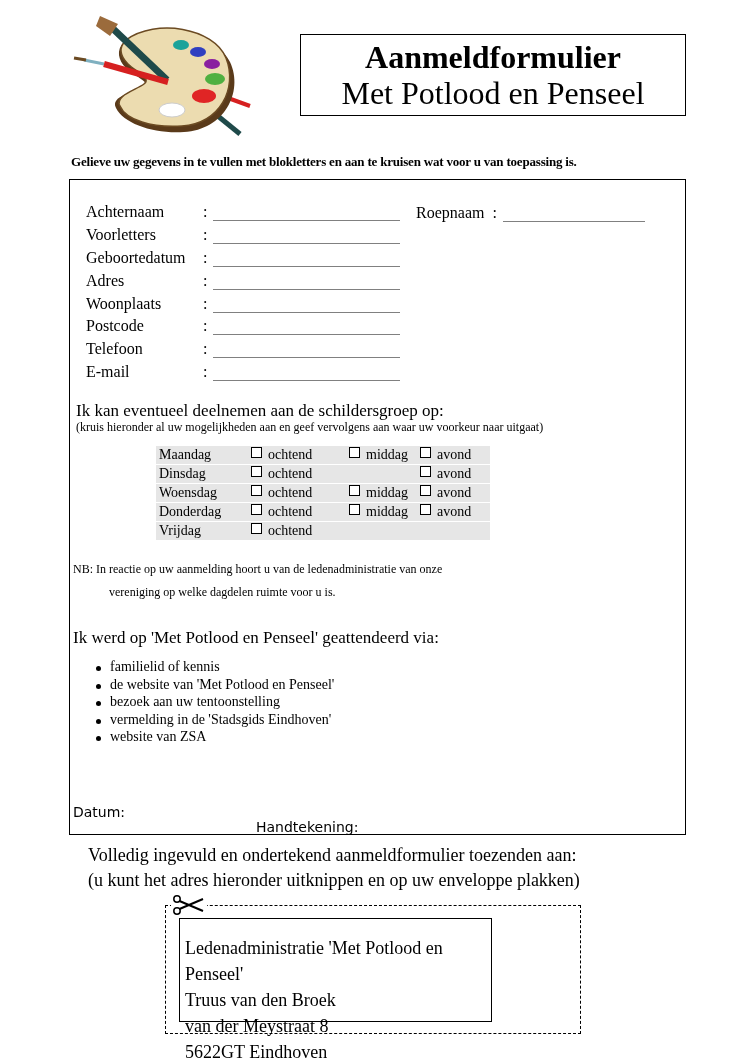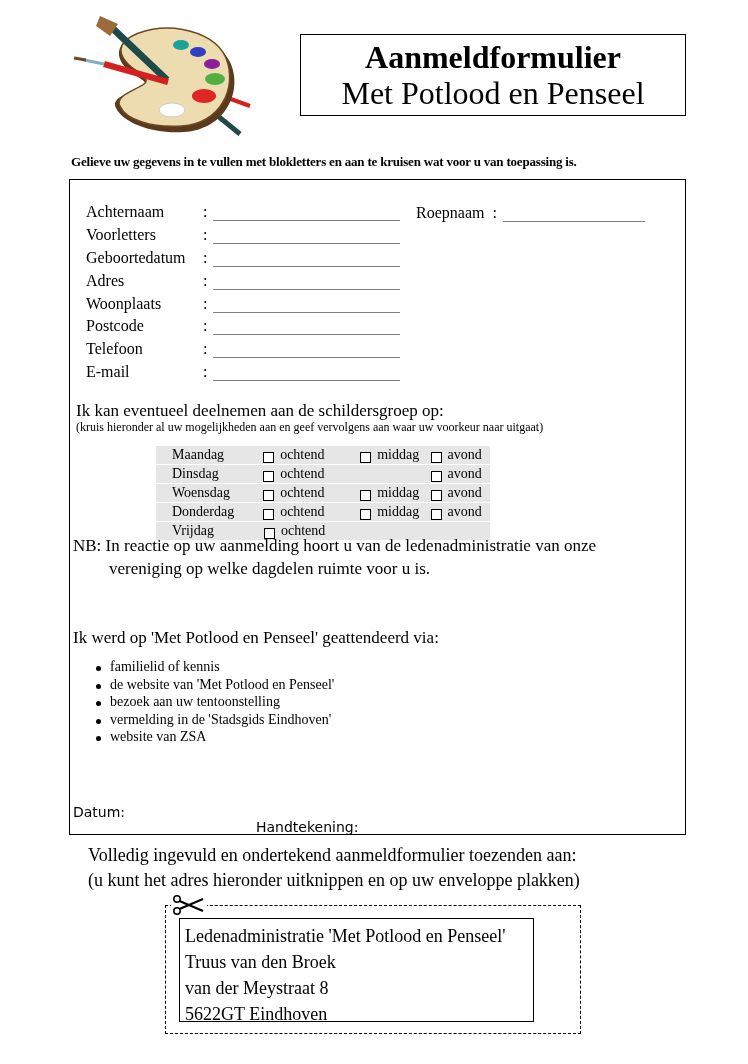--- a/index.html
+++ b/index.html
@@ -15,38 +15,38 @@
   .field .lbl { width: 117px; }
   .field .colon { width: 10px; }
   .field .line { width: 187px; border-bottom: 1px solid #808080; height: 18px; }
   .roep { position: absolute; left: 416px; top: 200px; font-size: 16px; display: flex; align-items: flex-end; height: 22px; }
   .roep .colon { margin: 0 6px 0 8px; }
   .roep .line { width: 142px; border-bottom: 1px solid #808080; height: 18px; }
   .q1 { left: 76px; top: 401px; font-size: 17px; }
   .q1sub { left: 76px; top: 420px; font-size: 12px; }
   .sched { left: 156px; top: 446px; width: 334px; border-collapse: collapse; }
   .sched-row { display: flex; height: 18px; background: #e6e6e6; margin-bottom: 1px; font-size: 14px; align-items: center; }
-  .sched-row .day { width: 92px; padding-left: 16px; }
-  .sched-row .slot { display: flex; align-items: flex-end; }
+  .sched-row .day { width: 92px; padding-left: 3px; }
+  .sched-row .slot { display: flex; align-items: flex-start; }
   .sched-row .s1 { width: 98px; }
   .sched-row .s2 { width: 71px; }
   .sched-row .s3 { width: 60px; }
   .cb { width: 11px; height: 11px; border: 1px solid #000; background: #fff; display: inline-block; margin-right: 6px; box-sizing: border-box; }
-  .nb { left: 73px; top: 534px; font-size: 17px; line-height: 23px; width: 580px; }
+  .nb { left: 73px; top: 558px; font-size: 12px; line-height: 23px; width: 580px; }
   .nb .indent { padding-left: 36px; display: block; }
   .q2 { left: 73px; top: 628px; font-size: 17px; }
   .bullets { left: 96px; top: 658px; font-size: 14px; line-height: 17.5px; margin: 0; padding: 0; list-style: none; }
   .bullets li { position: relative; padding-left: 14px; }
   .bullets li::before { content: ""; position: absolute; left: 0; top: 8px; width: 5px; height: 5px; background: #000; border-radius: 50%; }
   .datum { left: 73px; top: 804px; font-family: "DejaVu Sans", sans-serif; font-size: 14px; }
   .hand { left: 256px; top: 804px; font-family: "DejaVu Sans", sans-serif; font-size: 14px; margin-top: 15px; }
   .send1 { left: 88px; top: 845px; font-size: 18px; }
   .send2 { left: 88px; top: 870px; font-size: 18px; }
   .cut-box { left: 165px; top: 905px; width: 416px; height: 129px; border: 1px dashed #000; box-sizing: border-box; }
-  .addr-box { left: 179px; top: 918px; width: 355px; height: 104px; border: 1.2px solid #000; box-sizing: border-box; padding: 4px 5px; font-size: 18px; line-height: 26px; }
+  .addr-box { left: 179px; top: 918px; width: 313px; height: 104px; border: 1.2px solid #000; box-sizing: border-box; padding: 16px 5px; font-size: 18px; line-height: 26px; }
   .scissors { left: 171px; top: 893px; width: 36px; height: 24px; background: #fff; }
 </style>
 </head>
 <body>
 
 <div class="abs logo">
   <svg width="196" height="128" viewBox="0 0 196 128">
     <line x1="112" y1="70" x2="176" y2="122" stroke="#1f4a4a" stroke-width="5"></line>
     <line x1="120" y1="70" x2="186" y2="94" stroke="#d62020" stroke-width="4"></line>
     <path d="M60 30 C90 8,150 18,166 50 C180 80,160 118,120 120 C90 122,60 112,52 96 C46 84,70 80,80 76 C90 72,70 64,62 56 C54 48,52 38,60 30 Z" fill="#5a3a1a"></path>

